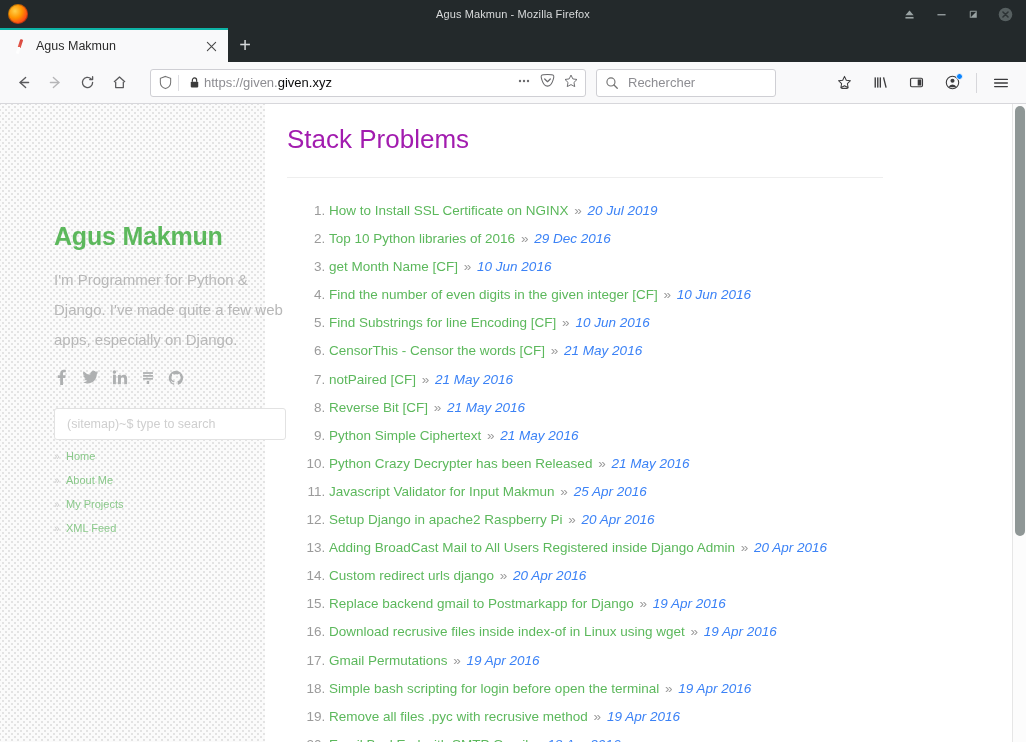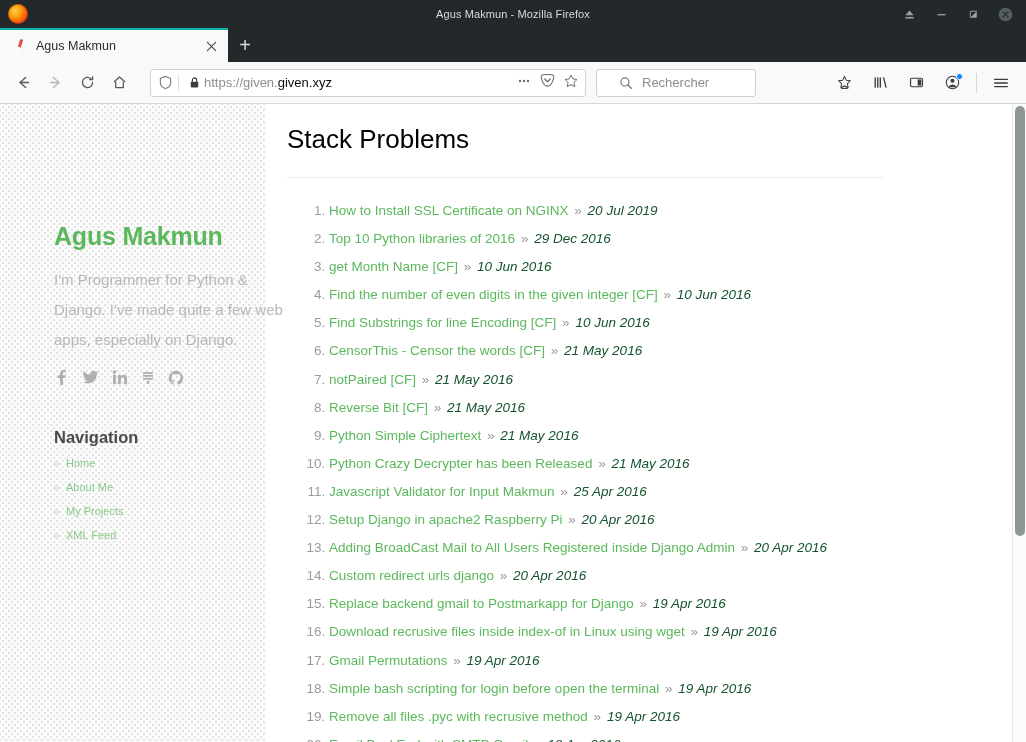--- a/index.html
+++ b/index.html
@@ -79,23 +79,23 @@
     background: #fff; border: 1px solid #cfcfd4; border-radius: 3px;
     display: flex; align-items: center; padding: 0 6px 0 4px;
   }
   .urlbar .sep { width: 1px; height: 16px; background: #dedee2; margin: 0 5px 0 3px; }
   .url-icon { width: 20px; display: flex; align-items: center; justify-content: center; color: #737373; }
   .url-text { flex: 1 1 auto; font-size: 13px; color: #0c0c0d; white-space: nowrap; overflow: hidden; }
   .url-text .dim { color: #8d8d92; }
   .url-right { display: flex; align-items: center; gap: 8px; padding-left: 6px; color: #6a6a6d; }
 
   .searchbar {
-    flex: 0 0 auto; width: 160px; height: 28px;
+    flex: 0 0 auto; width: 180px; height: 28px;
     background: #fff; border: 1px solid #cfcfd4; border-radius: 3px;
-    display: flex; align-items: center; padding: 0 22px;
+    display: flex; align-items: center; padding: 0 8px;
   }
   .searchbar .mag { color: #737373; margin-right: 7px; display: flex; }
   .searchbar input {
     border: 0; outline: 0; font-size: 13px; color: #0c0c0d;
     font-family: "Liberation Sans", sans-serif; width: 100%; background: transparent;
   }
   .searchbar input::placeholder { color: #8d8d92; }
 
   .toolbar-right { margin-left: auto; display: flex; align-items: center; gap: 6px; padding-right: 2px; }
   .tbtn {
@@ -162,35 +162,35 @@
   .nav-list li { display: flex; align-items: baseline; margin-bottom: 12px; }
   .nav-list .chev { color: #cfcfcf; font-size: 10px; width: 12px; }
   .nav-list a { color: #8bc98b; font-size: 11px; text-decoration: none; }
 
   
   .content {
     flex: 1 1 auto; height: 638px; background: #fff;
     padding: 0 0 0 22px;
   }
   .page-title {
-    font-size: 26px; color: #000000; font-weight: normal;
+    font-size: 26px; color: #a21caf; font-weight: normal;
     margin: 20px 0 0 0; padding-bottom: 22px;
   }
   .hr { height: 1px; background: #eeeeee; width: 596px; margin: 0 0 0 0; }
 
   ol.post-list {
     margin: 22px 0 0 0; padding: 0 0 0 42px; list-style: decimal;
     width: 640px;
   }
   ol.post-list li {
     margin-bottom: 6.5px; font-size: 13.5px; color: #9b9b9b; line-height: 1.6;
   }
   ol.post-list li a { color: #5cb85c; text-decoration: none; font-size: 13.5px; }
   ol.post-list li .sep { color: #9b9b9b; font-style: normal; padding: 0 2px; }
-  ol.post-list li .date { color: #14532d; font-style: italic; }
+  ol.post-list li .date { color: #3b82f6; font-style: italic; }
 
   
   .pagescroll {
     position: absolute; right: 0; top: 0; width: 14px; height: 638px;
     background: #fcfcfc; border-left: 1px solid #e6e6e6;
   }
   .pagescroll .thumb {
     position: absolute; left: 2px; top: 2px; width: 10px; height: 430px;
     background: #8f9796; border-radius: 5px;
   }
@@ -390,22 +390,24 @@
                 <rect x="6.2" y="11.5" width="2.6" height="3.4" fill="currentColor"></rect>
               </svg>
           </span>
           <span class="si">
             <svg width="16" height="16" viewBox="0 0 17 17">
                 <path d="M8.5 .8 a7.7 7.7 0 0 0 -2.43 15 c .38 .07 .52 -.17 .52 -.37 l -.01 -1.32 c -2.14 .47 -2.6 -1.03 -2.6 -1.03 c -.35 -.9 -.86 -1.14 -.86 -1.14 c -.7 -.48 .05 -.47 .05 -.47 c .78 .06 1.18 .8 1.18 .8 c .69 1.18 1.8 .84 2.24 .64 c .07 -.5 .27 -.84 .49 -1.03 c -1.71 -.2 -3.5 -.86 -3.5 -3.8 c 0 -.84 .3 -1.53 .79 -2.07 c -.08 -.2 -.34 -.98 .07 -2.04 c 0 0 .65 -.2 2.12 .79 a7.3 7.3 0 0 1 3.86 0 c 1.47 -.99 2.11 -.79 2.11 -.79 c .42 1.06 .16 1.84 .08 2.04 c .5 .54 .79 1.23 .79 2.07 c 0 2.95 -1.79 3.6 -3.5 3.79 c .28 .24 .52 .7 .52 1.42 l -.01 2.1 c 0 .2 .14 .44 .53 .37 A7.7 7.7 0 0 0 8.5 .8 Z" fill="currentColor"></path>
               </svg>
           </span>
         </div>
 
-
-        <div class="nav-title">Navigation</div>
+        <div class="search-box">
+          <input type="text" placeholder="(sitemap)~$ type to search" style="">
+        </div>
+
         <ul class="nav-list">
           <li>
             <span class="chev">»</span>
             <a href="#">Home</a>
           </li>
           <li>
             <span class="chev">»</span>
             <a href="#">About Me</a>
           </li>
           <li>

